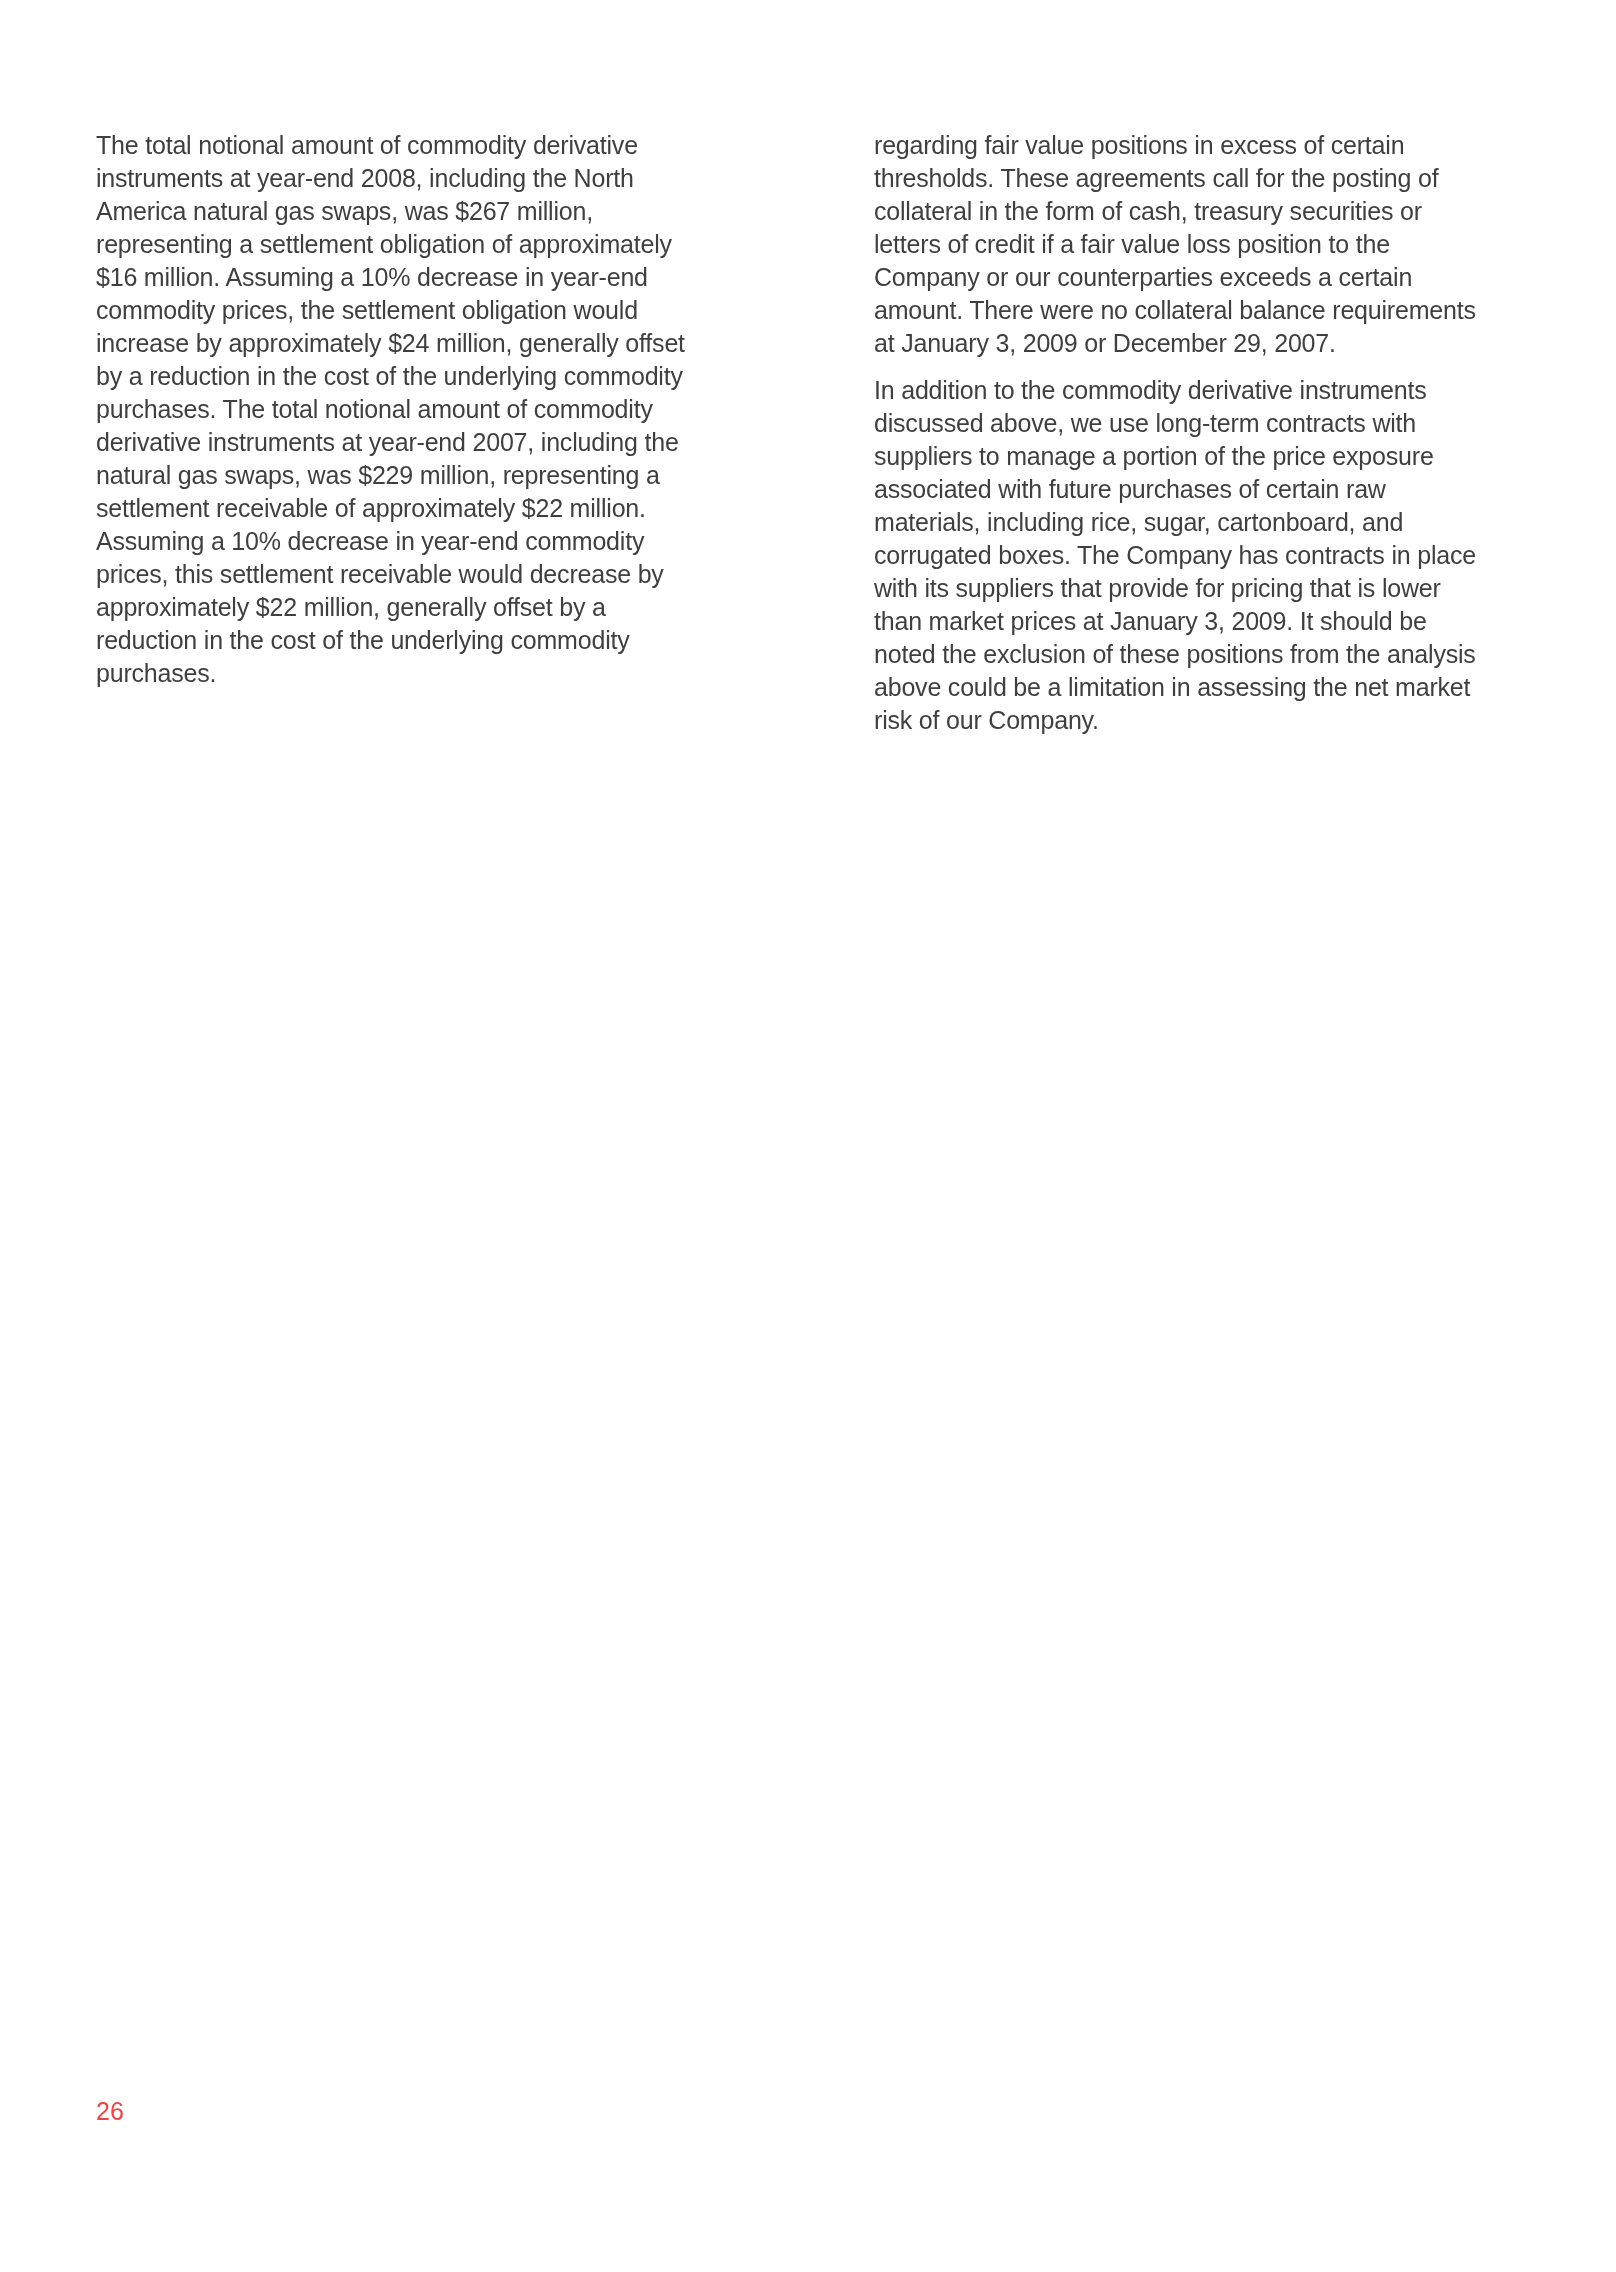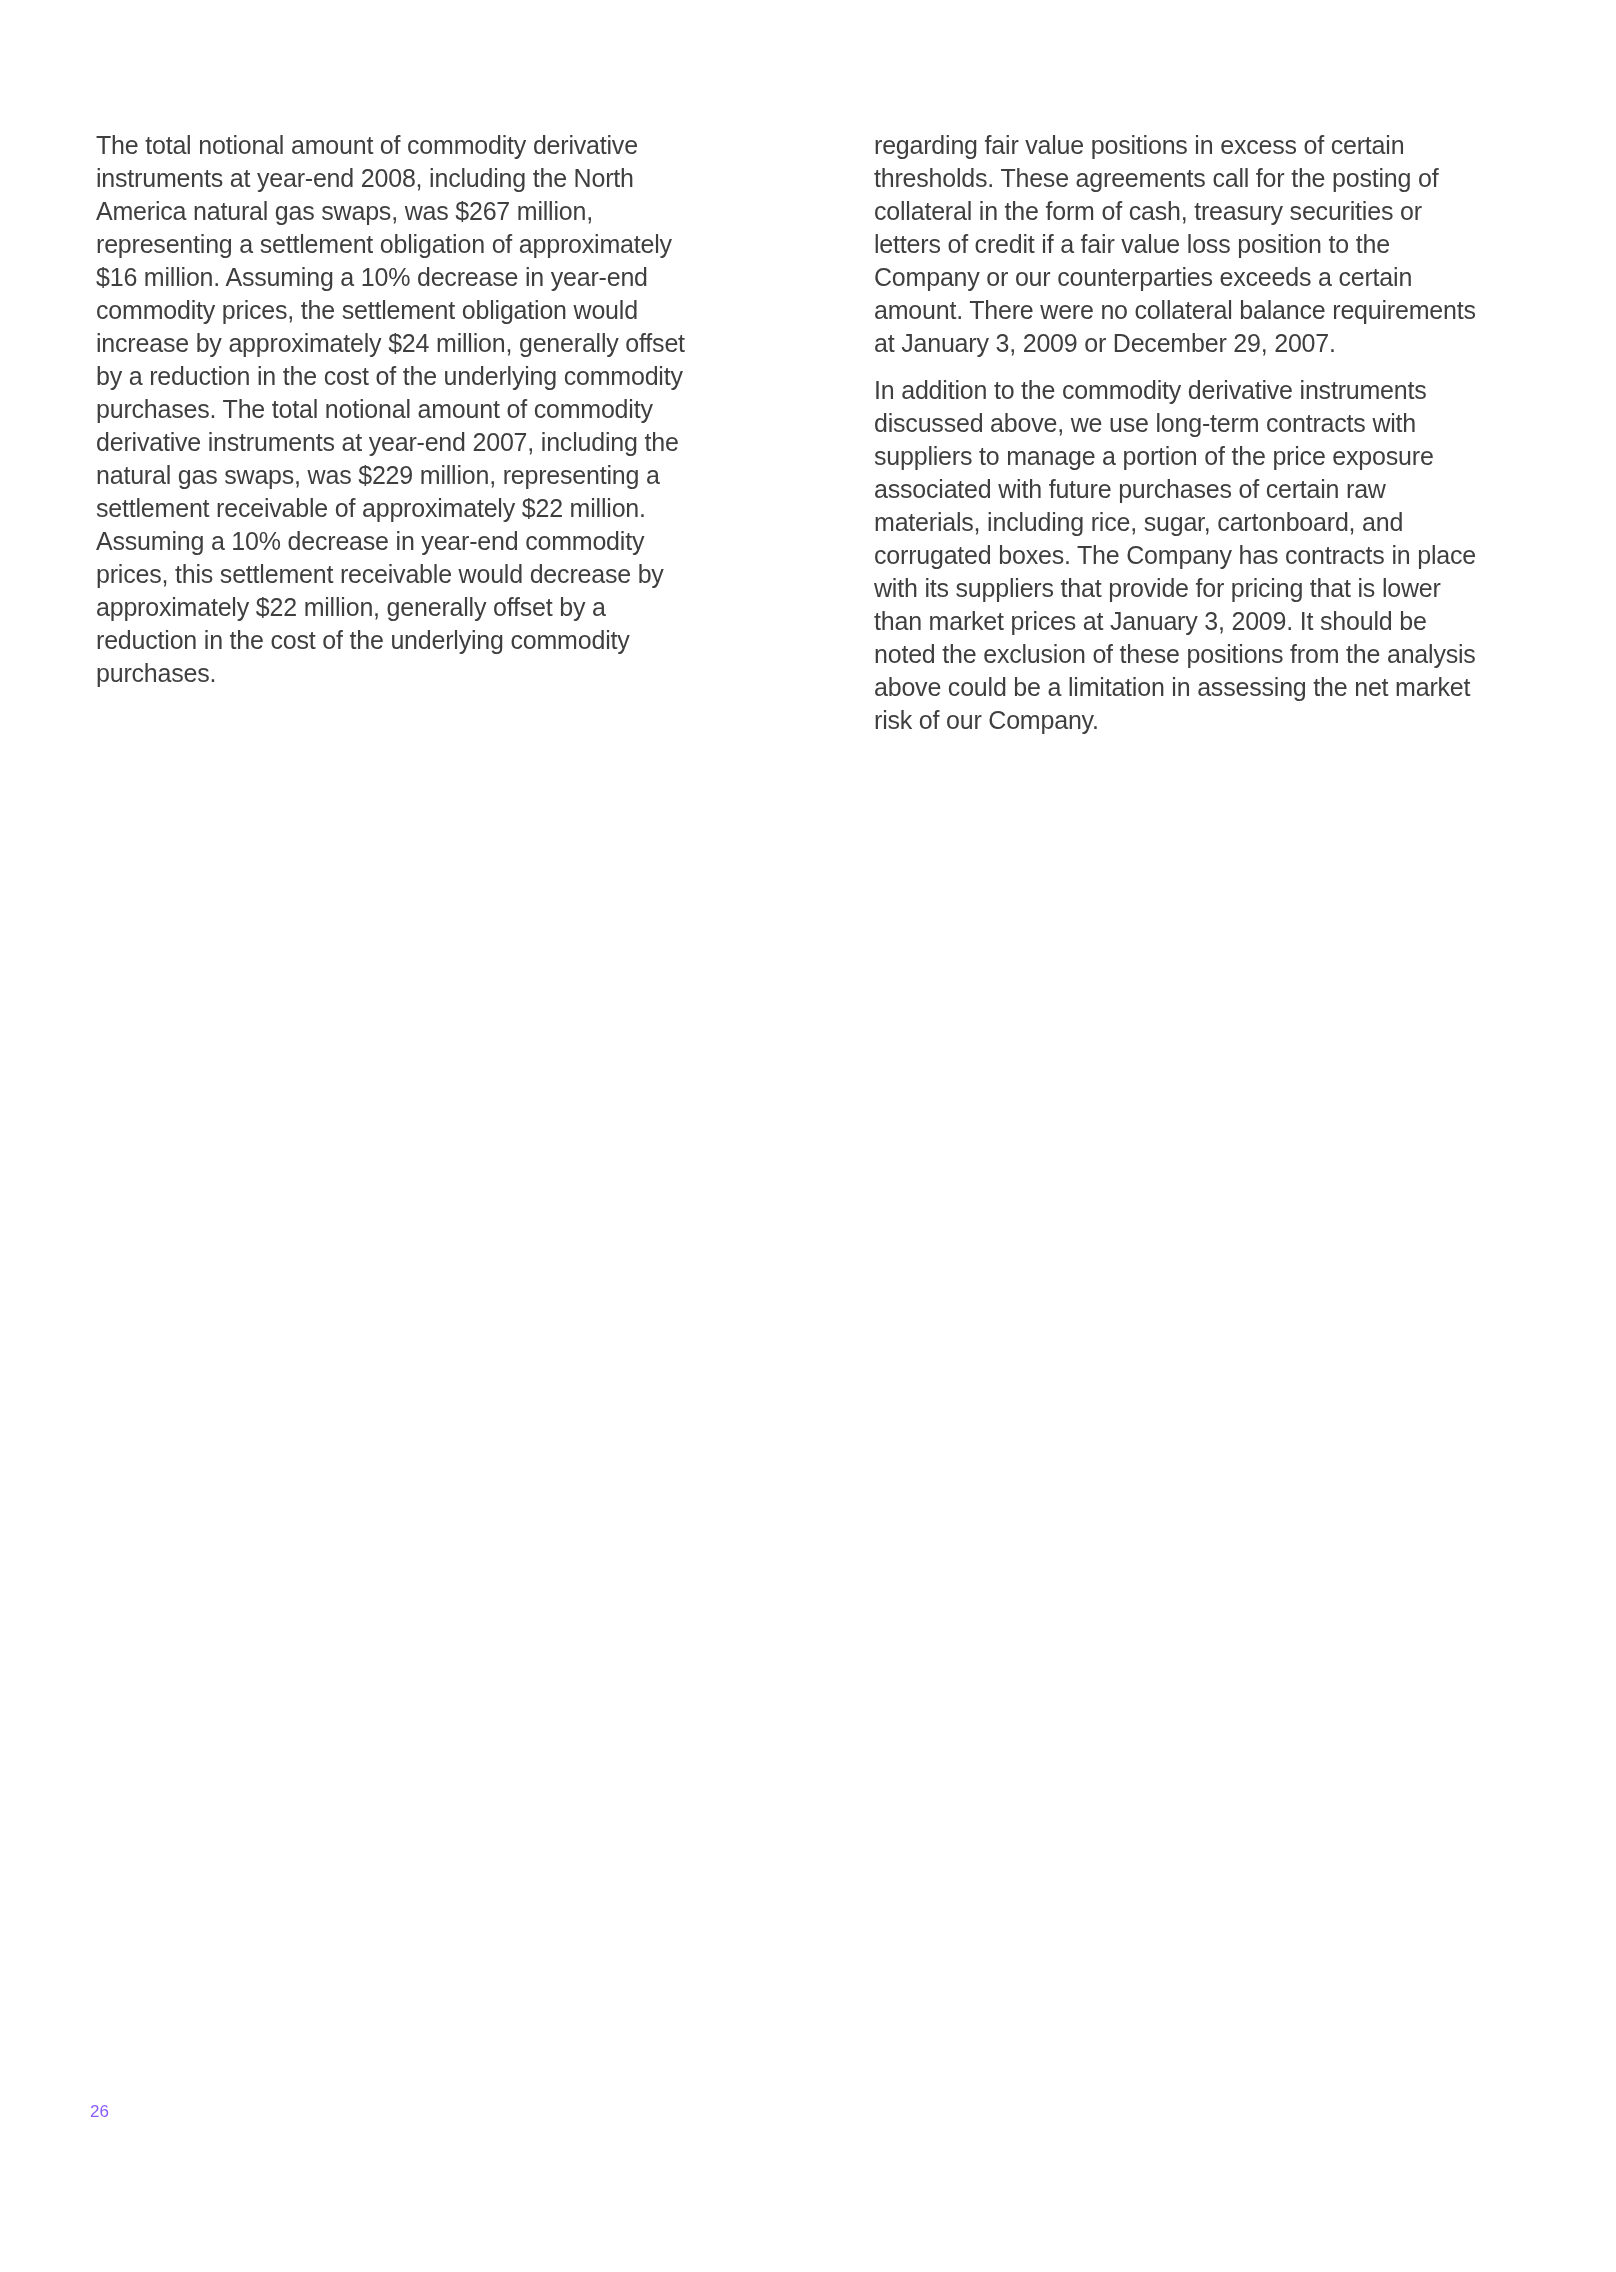--- a/index.html
+++ b/index.html
@@ -32,25 +32,25 @@
   }
   .col-right {
     left: 874px;
   }
   .col p {
     margin: 0 0 14px 0;
     white-space: pre-line;
   }
   .page-number {
     position: absolute;
-    left: 90px;
+    left: 96px;
     top: 2095px;
-    font-size: 17px;
+    font-size: 25px;
     line-height: 33px;
-    color: #8b5cf6;
+    color: #ef4444;
   }
 </style>
 </head>
 <body>
 
 <div class="page">
 
   <div class="col col-left">
     <p>The total notional amount of commodity derivative
 instruments at year-end 2008, including the North

